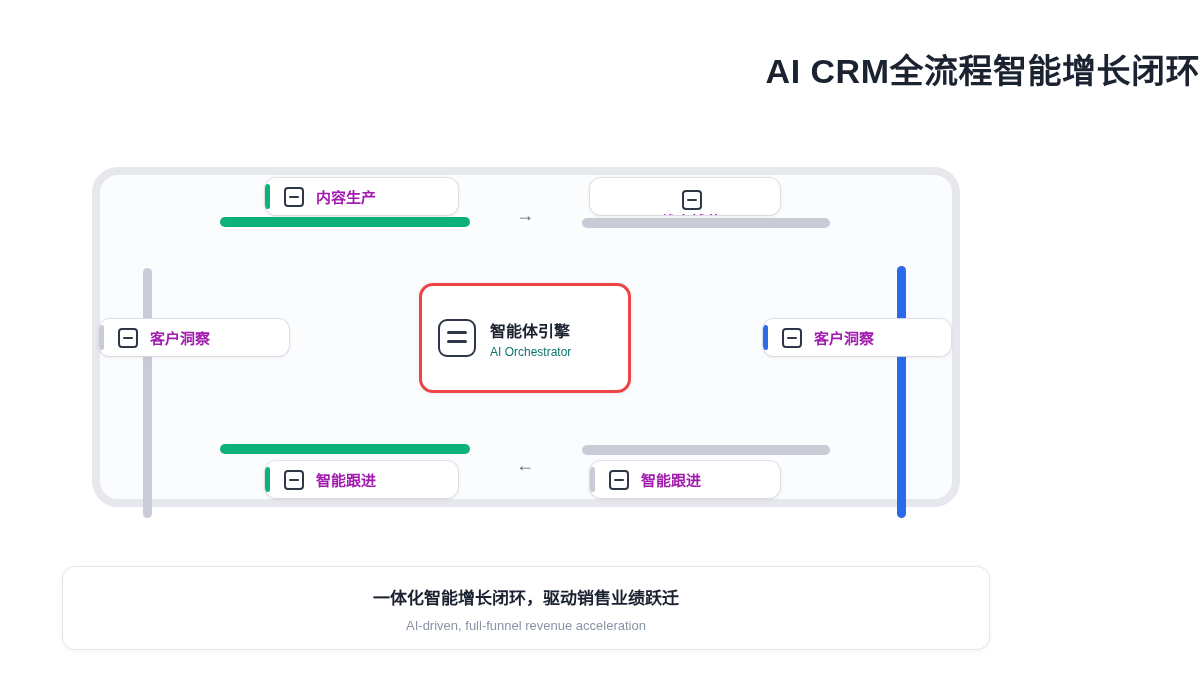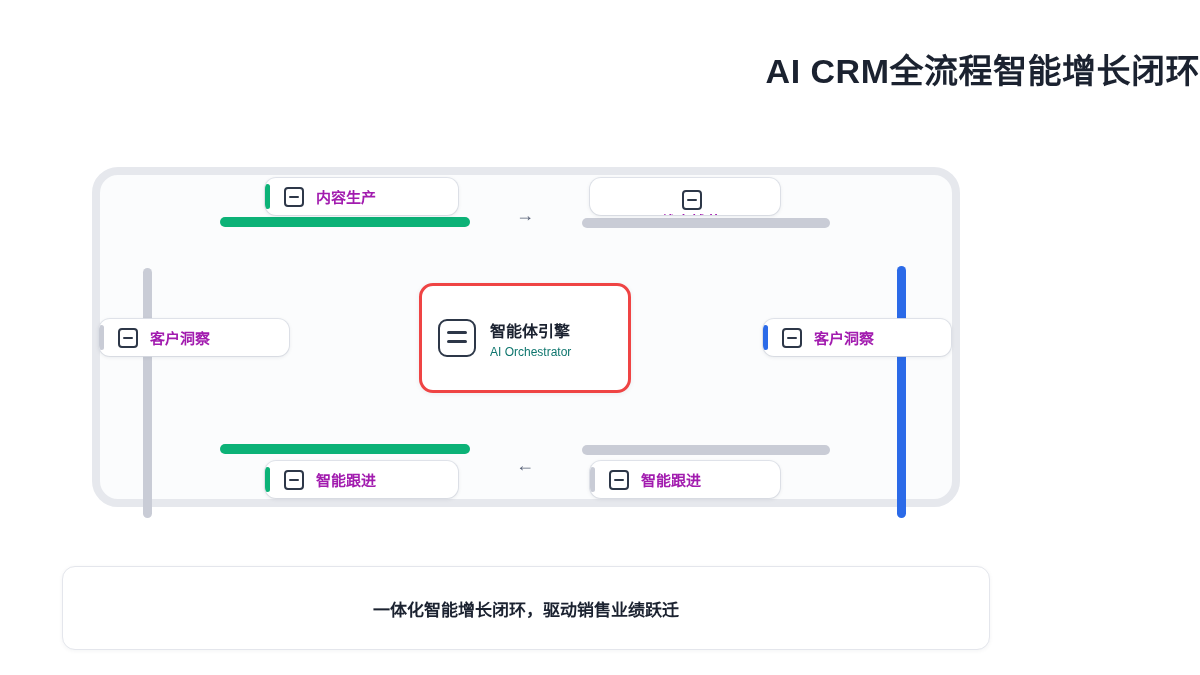--- a/index.html
+++ b/index.html
@@ -292,13 +292,14 @@
 <div class="hub">
   <span class="hub-icon"></span>
   <span class="hub-text">
     <span class="hub-title" style="display: block;">智能体引擎</span>
     <span class="hub-sub" style="display: block;">AI Orchestrator</span>
   </span>
 </div>
 
 <div class="footer-box">
   <div class="footer-title">一体化智能增长闭环，驱动销售业绩跃迁</div>
+  <div class="footer-sub">AI-driven, full-funnel revenue acceleration</div>
 </div>
 
 </body></html>

